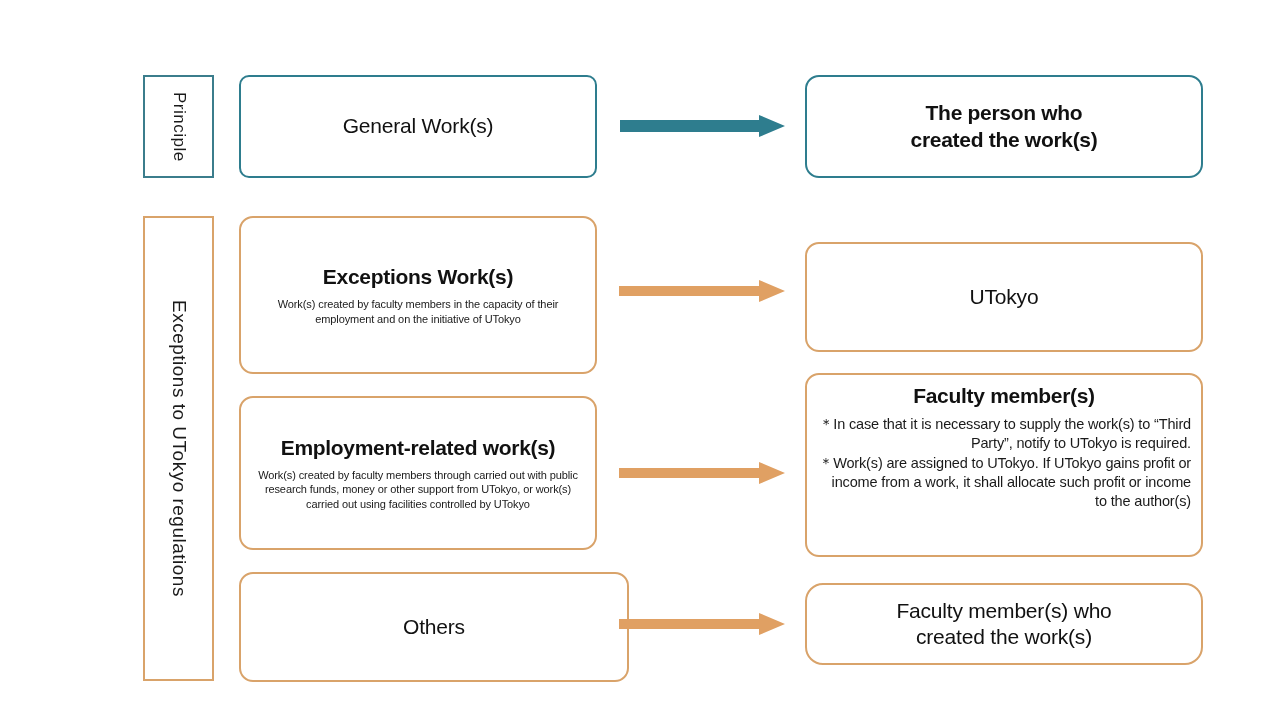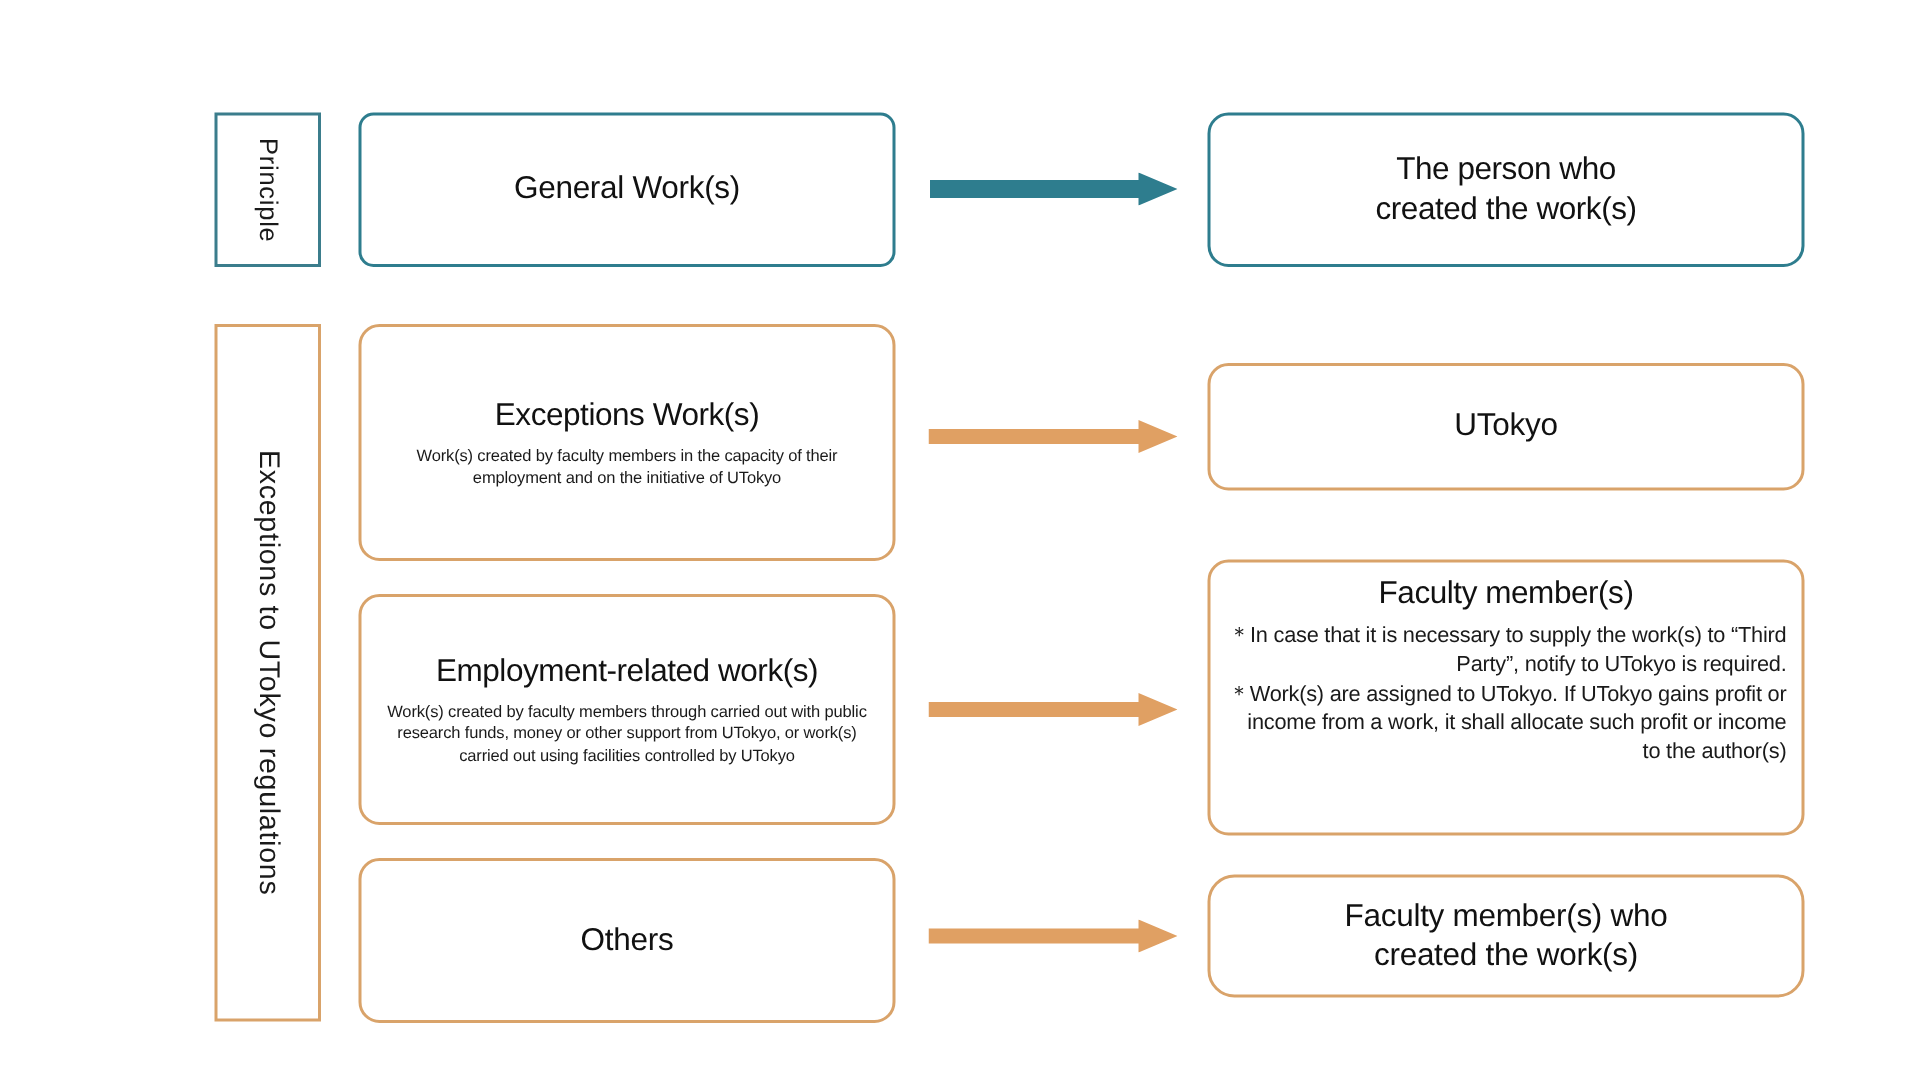--- a/index.html
+++ b/index.html
@@ -71,38 +71,38 @@
   .box.teal   { border: 2.5px solid #2e7d8e; }
   .box.orange { border: 2px solid #d9a36a; }
 
   .box-title {
     font-size: 21px;
     font-weight: 400;
     letter-spacing: -0.2px;
     line-height: 1.25;
     color: #111111;
   }
-  .box-title.bold { font-weight: 400; letter-spacing: -0.3px; }
+  .box-title.bold { font-weight: 700; letter-spacing: -0.3px; }
   .box-desc {
     font-size: 11px;
     line-height: 1.32;
     margin-top: 7px;
     color: #1a1a1a;
     letter-spacing: -0.1px;
   }
 
   
   #box-general            { left: 239px; top: 75px;  width: 358px; height: 103px; border-radius: 10px; }
   #box-employment         { left: 239px; top: 216px; width: 358px; height: 158px; }
   #box-employment-related { left: 239px; top: 396px; width: 358px; height: 154px; }
-  #box-others             { left: 239px; top: 572px; width: 358px; height: 110px; }
+  #box-others             { left: 239px; top: 572px; width: 390px; height: 110px; }
 
   
   #box-person-created { left: 805px; top: 75px;  width: 398px; height: 103px; }
-  #box-utokyo         { left: 805px; top: 242px; width: 398px; height: 85px;  }
+  #box-utokyo         { left: 805px; top: 242px; width: 398px; height: 110px;  }
   #box-faculty-notes  { left: 805px; top: 373px; width: 398px; height: 184px;
                         justify-content: flex-start; padding: 8px 10px 2px 10px; }
   #box-faculty-created{ left: 805px; top: 583px; width: 398px; height: 82px; border-radius: 18px;  }
 
   
   .notes {
     margin: 6px 0 0 0;
     padding: 0;
     list-style: none;
     text-align: right;

